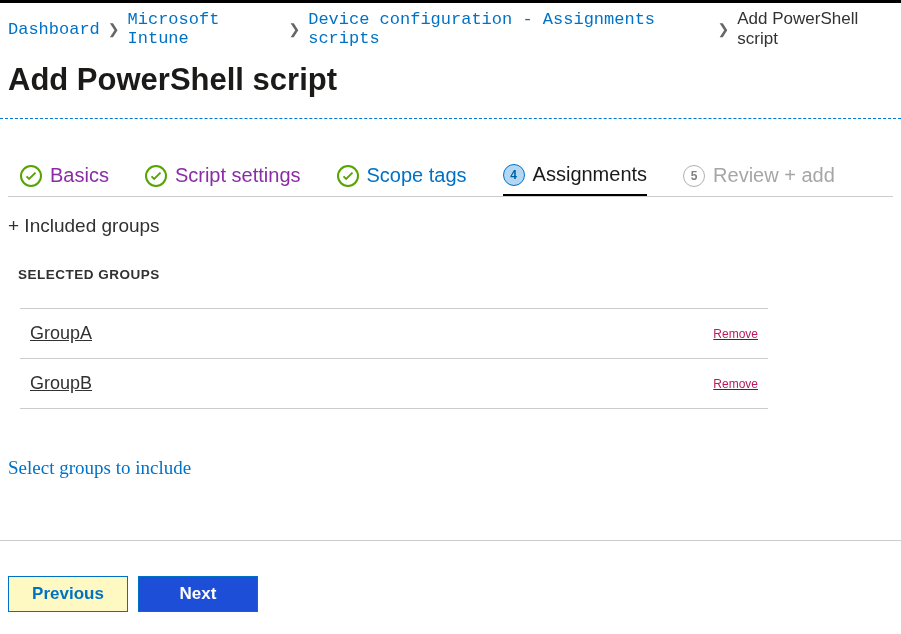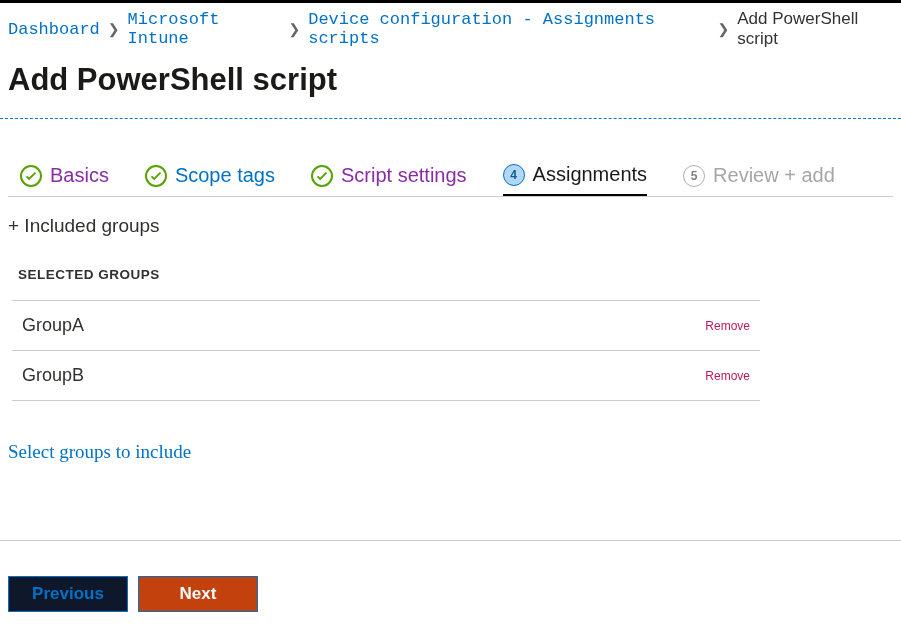--- a/index.html
+++ b/index.html
@@ -117,22 +117,23 @@
       cursor: pointer;
     }
     .selected-groups-header {
       font-size: 13.5px;
       font-weight: 700;
       letter-spacing: 0.5px;
       color: #323130;
       padding: 30px 0 14px 10px;
     }
     .group-table {
-      margin: 4px;
+      margin: 12px;
       width: 748px;
+      text-decoration: underline;
     }
     .group-row {
       display: flex;
       align-items: center;
       justify-content: space-between;
       border-top: 1px solid #ccc;
       padding: 14px 10px;
       font-size: 18px;
     }
     .group-row:last-child {
@@ -172,26 +173,26 @@
       min-width: 120px;
       font-size: 17px;
       font-weight: 600;
       cursor: pointer;
       display: flex;
       align-items: center;
       justify-content: center;
       font-family: inherit;
     }
     .btn-secondary {
-      background: #0f172a;
+      background: #fef9c3;
       color: #0072c6;
       border: 1px solid #0072c6;
     }
     .btn-primary {
-      background: #c2410c;
+      background: #1d4ed8;
       color: #fff;
       border: 1px solid #0072c6;
     }
   </style>
 </head>
 <body>
 
 <nav class="breadcrumb">
   <a>Dashboard</a>
   <span class="sep">❯</span>
@@ -208,35 +209,35 @@
 
 <div class="tabs">
   <div class="tab completed visited">
     <span class="circle">
       <svg viewBox="0 0 16 16">
           <path fill="none" stroke="#57a300" stroke-width="2.5" d="M2 8.5l3.5 3.5L14 3.5"></path>
         </svg>
     </span>
     <span class="label">Basics</span>
   </div>
+  <div class="tab completed visited">
+    <span class="circle">
+      <svg viewBox="0 0 16 16">
+          <path fill="none" stroke="#57a300" stroke-width="2.5" d="M2 8.5l3.5 3.5L14 3.5"></path>
+        </svg>
+    </span>
+    <span class="label">Script settings</span>
+  </div>
   <div class="tab completed bluecomplete">
     <span class="circle">
       <svg viewBox="0 0 16 16">
           <path fill="none" stroke="#57a300" stroke-width="2.5" d="M2 8.5l3.5 3.5L14 3.5"></path>
         </svg>
     </span>
     <span class="label">Scope tags</span>
-  </div>
-  <div class="tab completed visited">
-    <span class="circle">
-      <svg viewBox="0 0 16 16">
-          <path fill="none" stroke="#57a300" stroke-width="2.5" d="M2 8.5l3.5 3.5L14 3.5"></path>
-        </svg>
-    </span>
-    <span class="label">Script settings</span>
   </div>
   <div class="tab active">
     <span class="circle">4</span>
     <span class="label">Assignments</span>
   </div>
   <div class="tab future">
     <span class="circle">5</span>
     <span class="label">Review + add</span>
   </div>
 </div>

